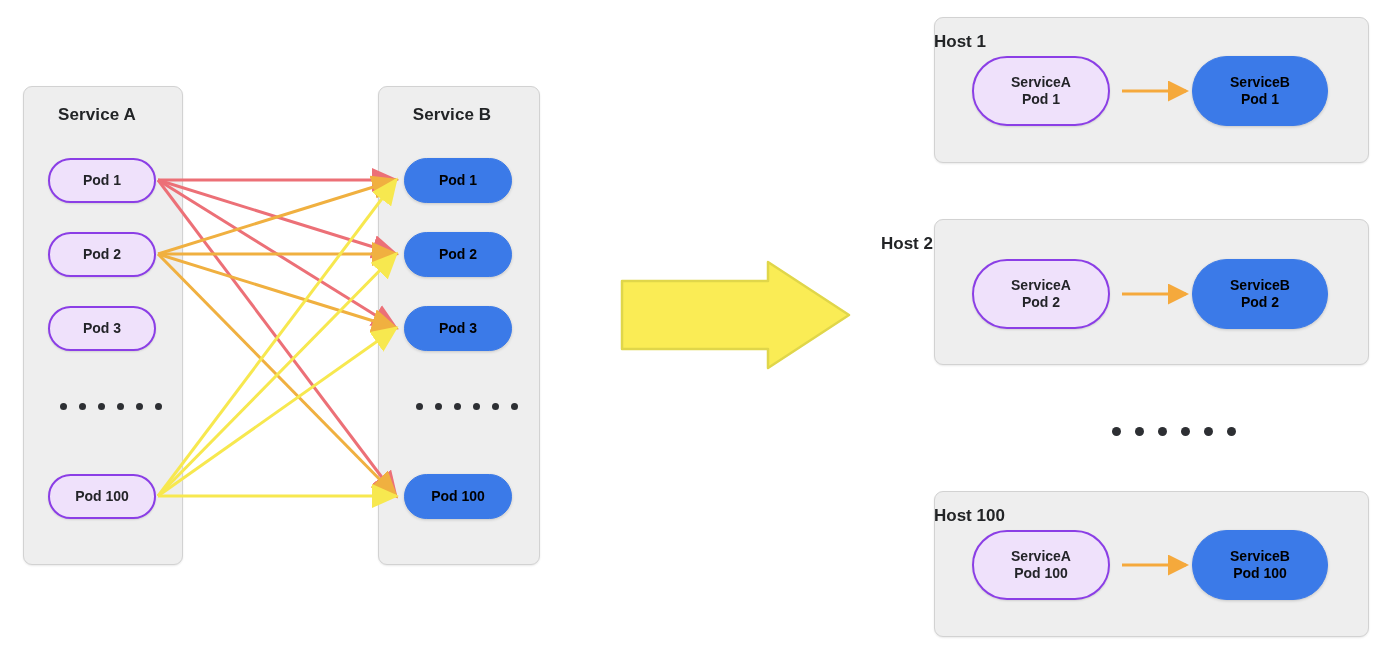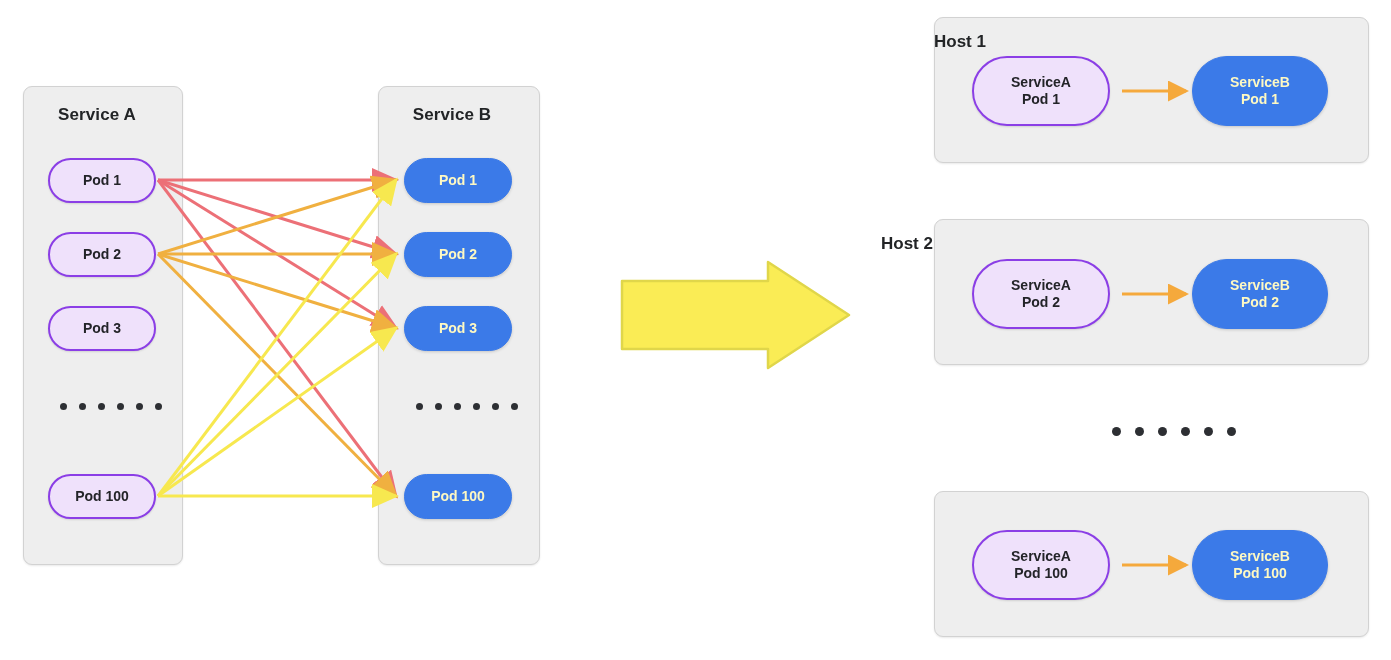--- a/index.html
+++ b/index.html
@@ -57,21 +57,21 @@
   }
   .pod.purple {
     background: #efe1fb;
     border: 2px solid #8b3ee6;
     color: #232428;
     box-shadow: 0 1px 2px rgba(0,0,0,0.12);
   }
   .pod.blue {
     background: #3b7ae8;
     border: 1px solid #3b7ae8;
-    color: #fef9c3;
+    color: #000000;
     box-shadow: 0 1px 3px rgba(0,0,0,0.17);
   }
 
   
   .dots {
     position: absolute;
     display: flex;
     align-items: center;
     gap: 12px;
   }
@@ -168,20 +168,21 @@
   <div class="dots big" style="left:1112px; top:427px; gap:14px;">
     <span class="dot"></span>
     <span class="dot"></span>
     <span class="dot"></span>
     <span class="dot"></span>
     <span class="dot"></span>
     <span class="dot"></span>
   </div>
 
   <div class="host-box" style="left:934px; top:491px; width:435px; height:146px;"></div>
+  <div class="host-title" style="left:934px; top:506px; width:435px;">Host 100</div>
   <div class="pod purple" style="left:972px; top:530px; width:138px; height:70px;">ServiceA
 Pod 100</div>
   <div class="pod blue" style="left:1192px; top:530px; width:136px; height:70px;">ServiceB
 Pod 100</div>
 
   <svg class="overlay" viewBox="0 0 1391 660" xmlns="http://www.w3.org/2000/svg">
     <defs>
       <marker id="mk-red" markerWidth="9" markerHeight="8" refX="8" refY="4" orient="auto" markerUnits="strokeWidth">
         <path d="M0,0 L9,4 L0,8 z" fill="#ec7077"></path>
       </marker>

